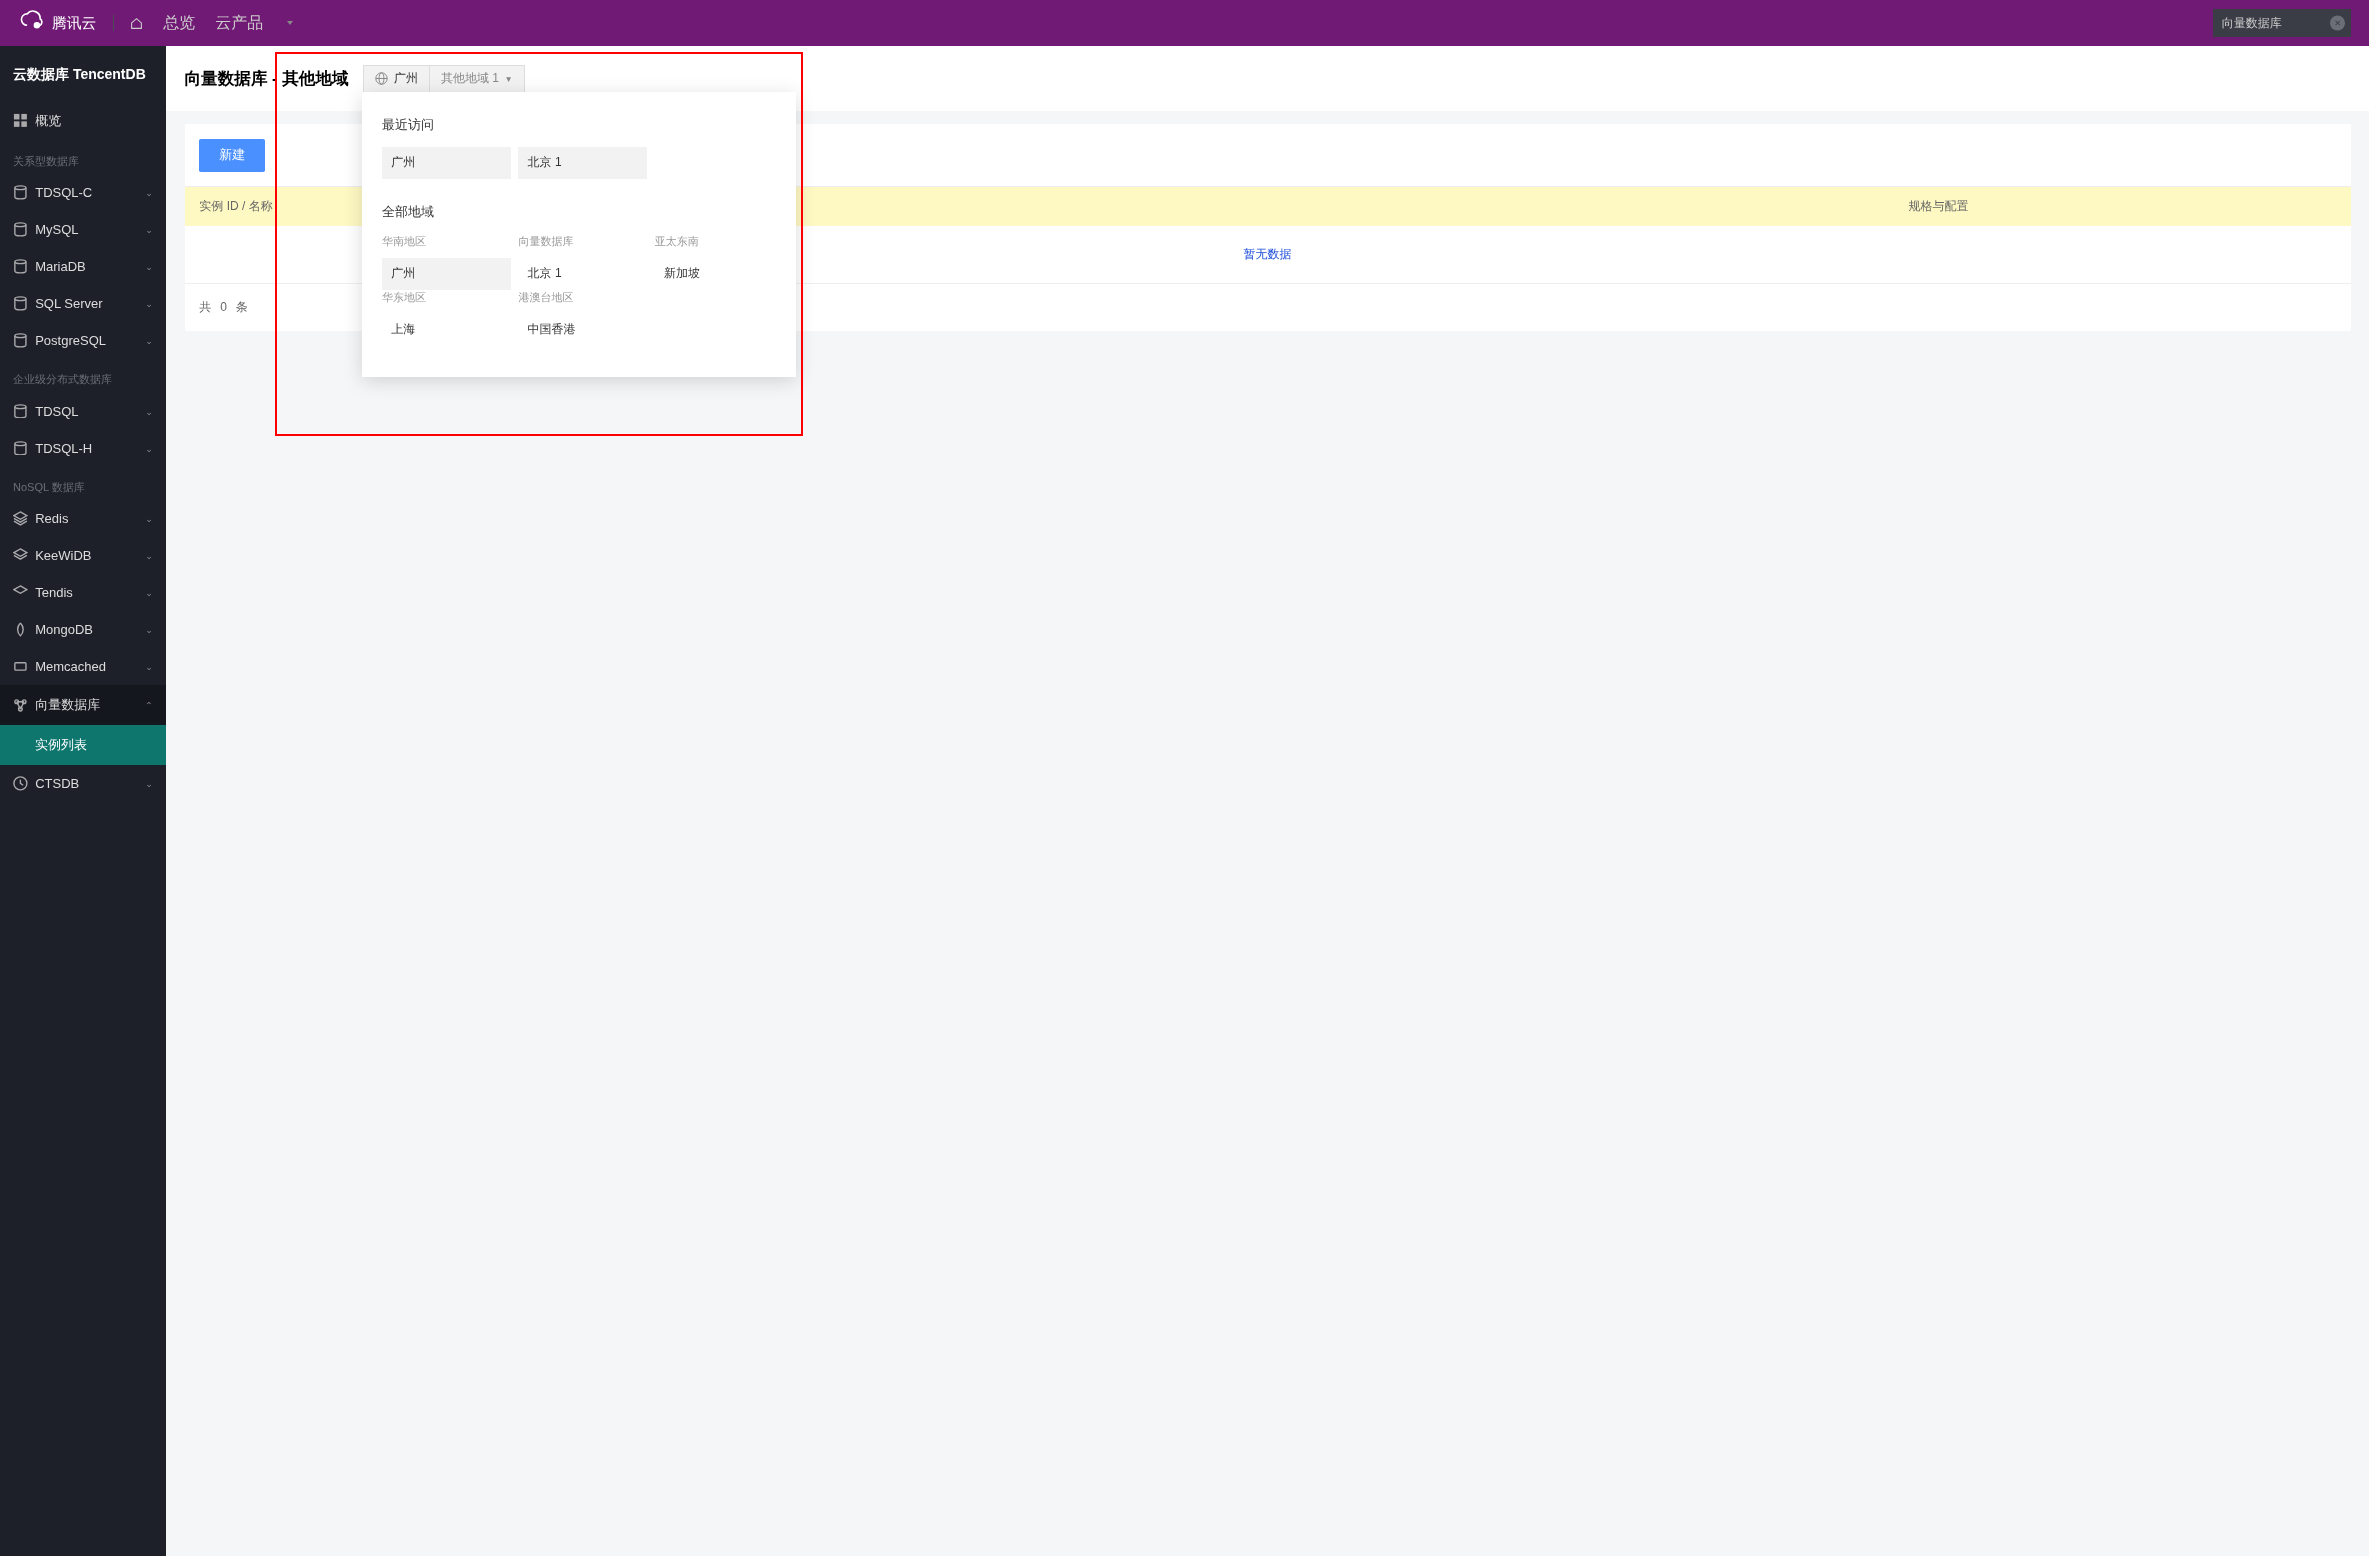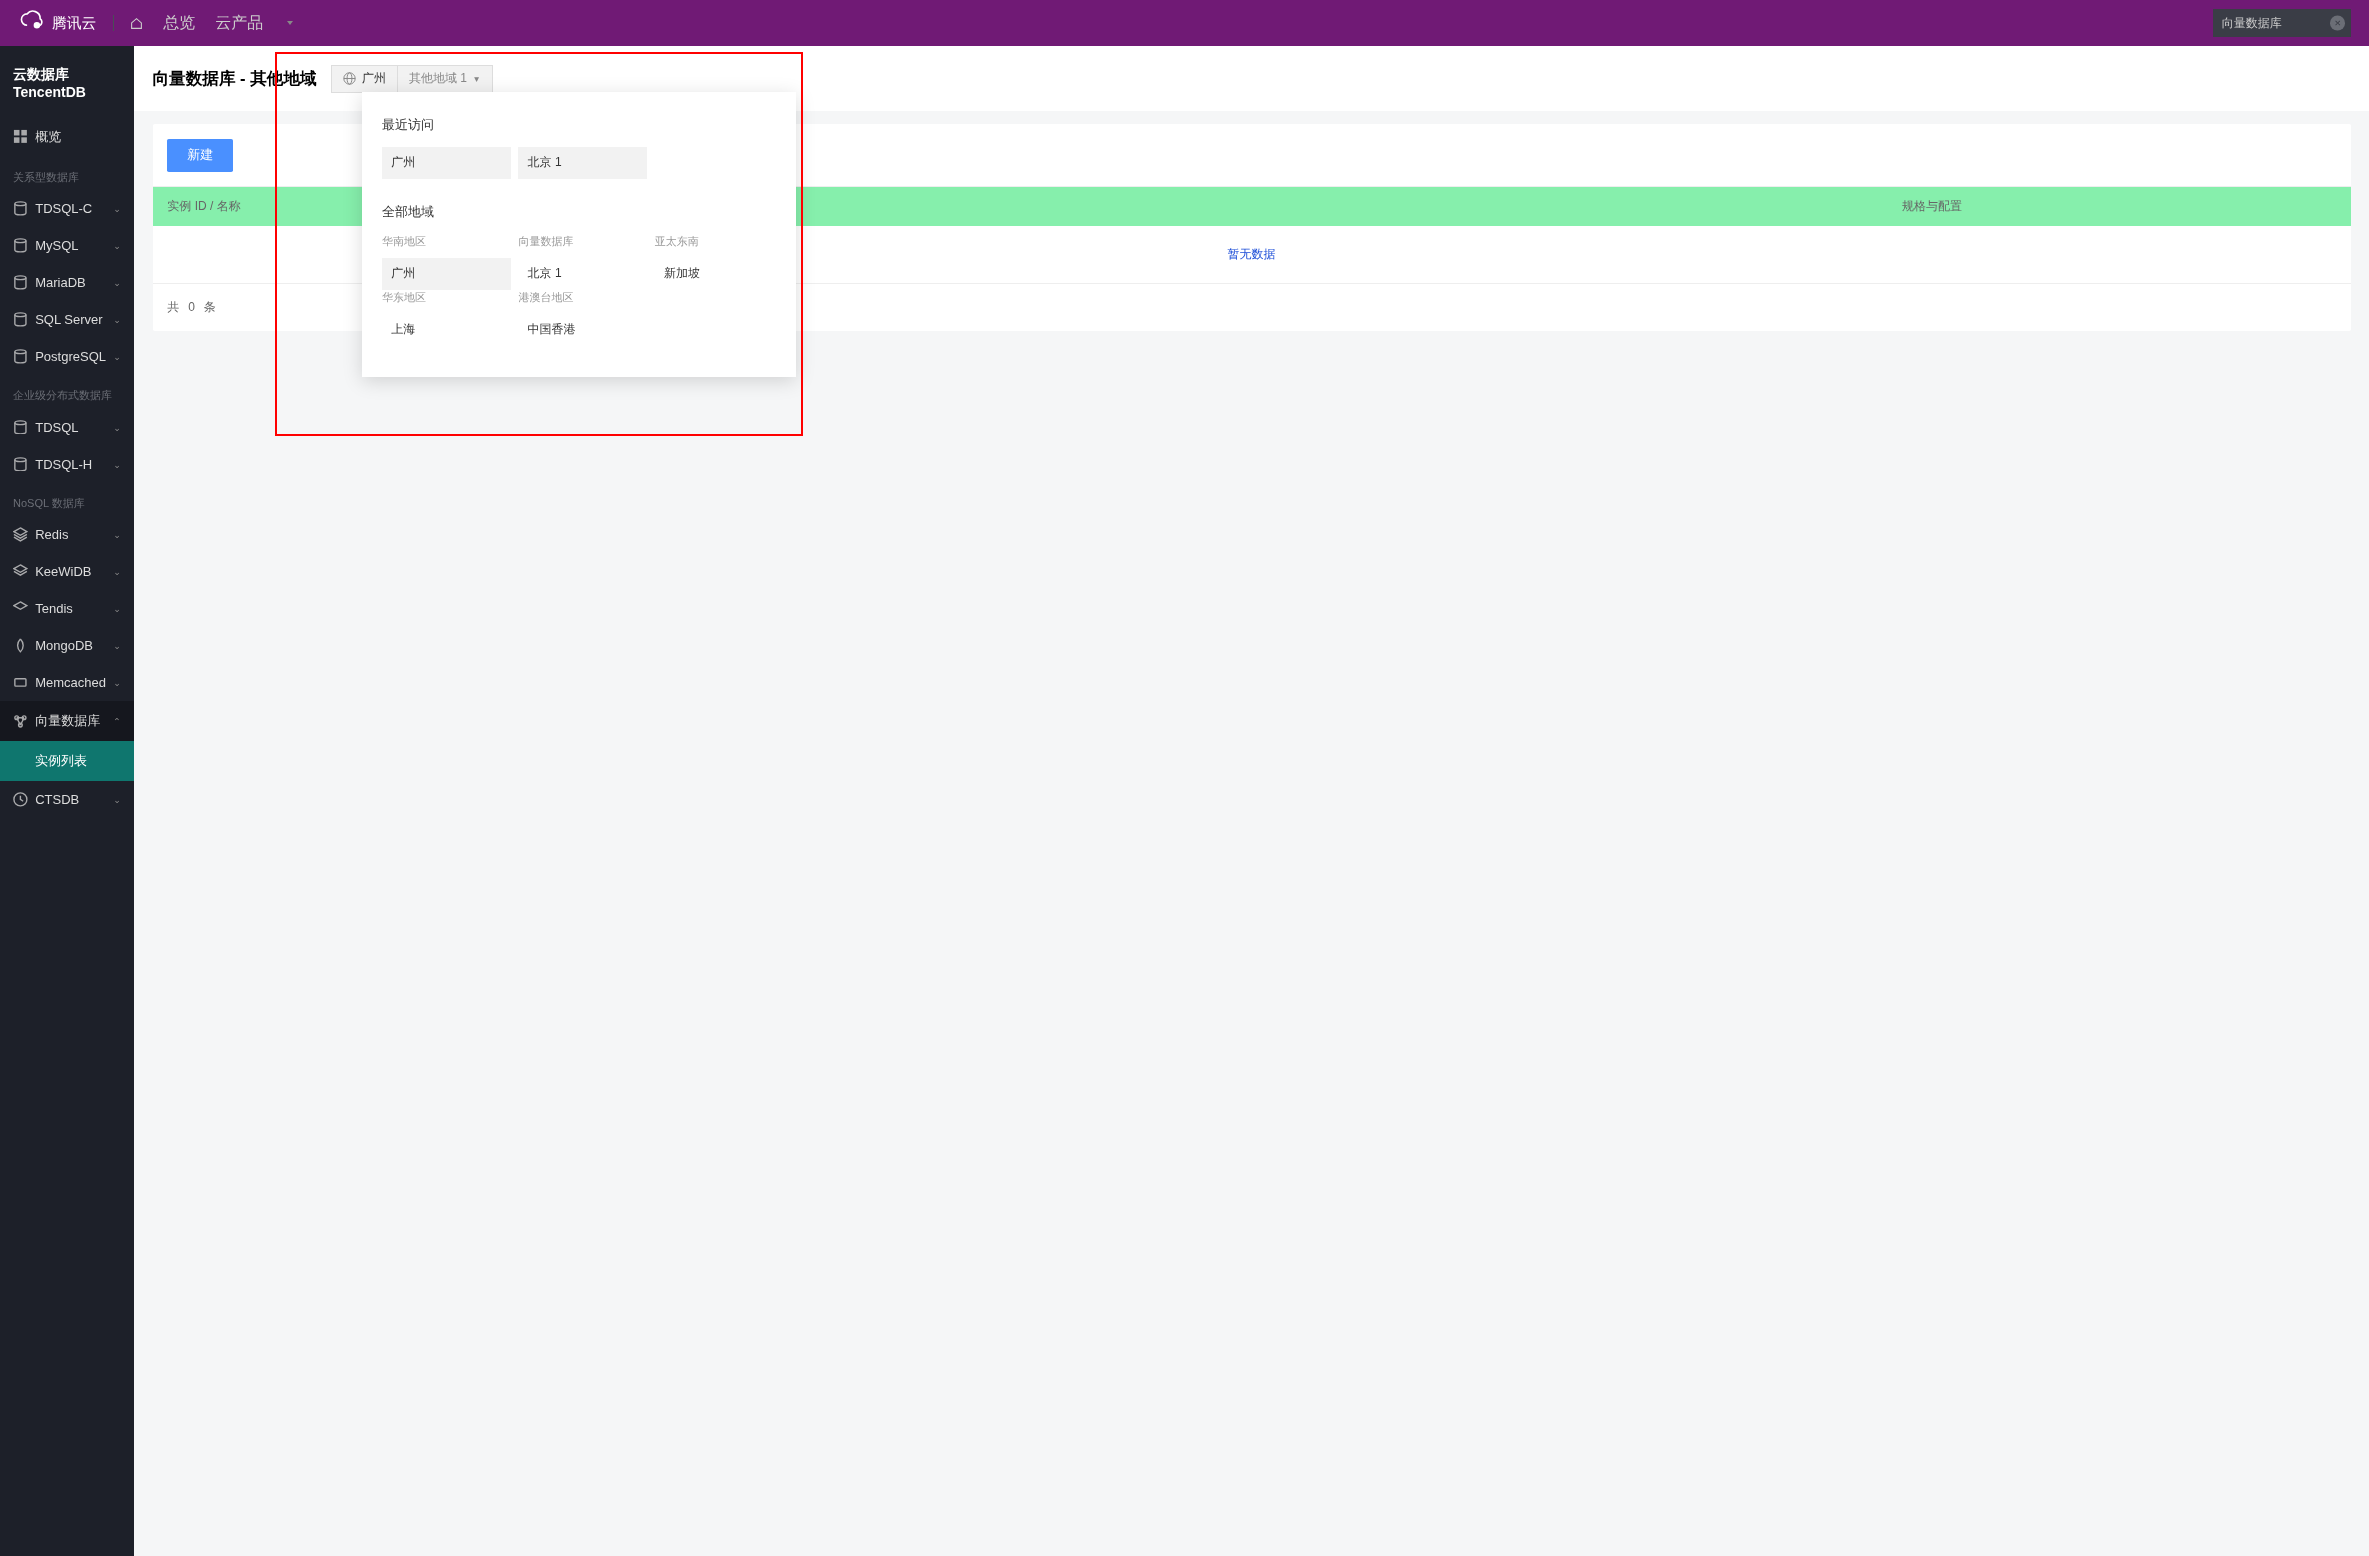--- a/index.html
+++ b/index.html
@@ -11,21 +11,21 @@
 .top-divider { width:0.9px; height:16.6px; background:#4a4d56; margin:0 16.6px; }
 .top-link { color:#ccc; font-size:16px; display:flex; align-items:center; gap:20px; cursor:pointer; }
 .top-dropdown { margin-left:20px; }
 .caret-down { width:0; height:0; border-left:3.7px solid transparent; border-right:3.7px solid transparent; border-top:4.6px solid #888; margin-left:3.7px; }
 .search-wrap { margin-left:auto; position:relative; }
 .search-box { background:#3a3d46; border:none; padding:7.4px 28px 7.4px 9.2px; color:#ccc; width:138px; border-radius:0; font-size:12px; }
 .search-clear { position:absolute; right:5.5px; top:50%; transform:translateY(-50%); width:14.8px; height:14.8px; background:#6b6e76; border-radius:50%; display:flex; align-items:center; justify-content:center; cursor:pointer; }
 .search-clear::before { content:"✕"; color:#3a3d46; font-size:8.3px; }
 
 .layout { display:flex; height:calc(100vh - 46px); }
-.sidebar { width:134px; background:#1d2029; color:#ccc; overflow-y:auto; flex-shrink:0; display:flex; flex-direction:column; }
+.sidebar { width:166px; background:#1d2029; color:#ccc; overflow-y:auto; flex-shrink:0; display:flex; flex-direction:column; }
 .sidebar-title { padding:20px 13px 16.6px; font-size:14px; font-weight:700; color:#fff; }
 .sidebar-item { display:flex; align-items:center; padding:11px 13px; cursor:pointer; color:#ddd; font-size:13px; }
 .sidebar-item .icon { width:14.8px; height:14.8px; margin-right:7.4px; flex-shrink:0; opacity:0.8; }
 .sidebar-item .chev { margin-left:auto; font-size:9.2px; color:#888; }
 .sidebar-group-label { padding:13px 13px 5.5px; font-size:11px; color:#6b6e76; }
 .sidebar-item.expanded .chev { transform:rotate(180deg); }
 .sidebar-item.active-parent { background:#15171e; }
 .sidebar-subitem { padding:11px 13px 11px 35px; cursor:pointer; color:#fff; background:#0f766e; font-size:13px; }
 
 .main { flex:1; overflow:auto; padding:0; }
@@ -34,21 +34,21 @@
 .region-selector { display:flex; align-items:center; gap:0; }
 .region-btn { background:#f2f2f2; border:0.9px solid #ddd; padding:3.7px 11px; display:flex; align-items:center; gap:5.5px; font-size:12px; cursor:pointer; height:28px; }
 .region-btn.secondary { color:#888; border-left:none; }
 .globe-icon { width:13px; height:13px; }
 
 .content-body { padding:13px 18.5px 18.5px; }
 .card { background:#fff; border-radius:1.8px; }
 .card-toolbar { padding:14.8px 14.8px; }
 .btn-primary { background:#4a90ff; color:#fff; border:none; padding:7.4px 20px; font-size:13px; cursor:pointer; border-radius:1.8px; }
 
-.table-head-row { background:#86efac; display:flex; padding:11px 14.8px; font-size:12px; color:#666; border-top:0.9px solid #eee; }
+.table-head-row { background:#fef9c3; display:flex; padding:11px 14.8px; font-size:12px; color:#666; border-top:0.9px solid #eee; }
 .th-left { flex:1; }
 .th-right { flex:1; text-align:left; padding-left:60%; }
 .table-empty { text-align:center; padding:20px; color:#1d4ed8; font-size:12px; border-bottom:0.9px solid #eee; }
 .table-footer { padding:14.8px; font-size:12px; color:#666; }
 
 .region-popover { position:absolute; top:92px; left:362px; width:434px; background:#fff; box-shadow:0 3.7px 18.5px rgba(0,0,0,.15); padding:24px 20px 31px; z-index:100; }
 .popover-section-title { font-size:13px; color:#333; margin-bottom:13px; font-weight:500; }
 .popover-row { display:flex; gap:7.4px; margin-bottom:24px; }
 .region-chip { flex:1; background:#f2f2f2; padding:7.4px 9.2px; font-size:12px; cursor:pointer; max-width:129px; }
 .region-cols { display:flex; gap:7.4px; }

